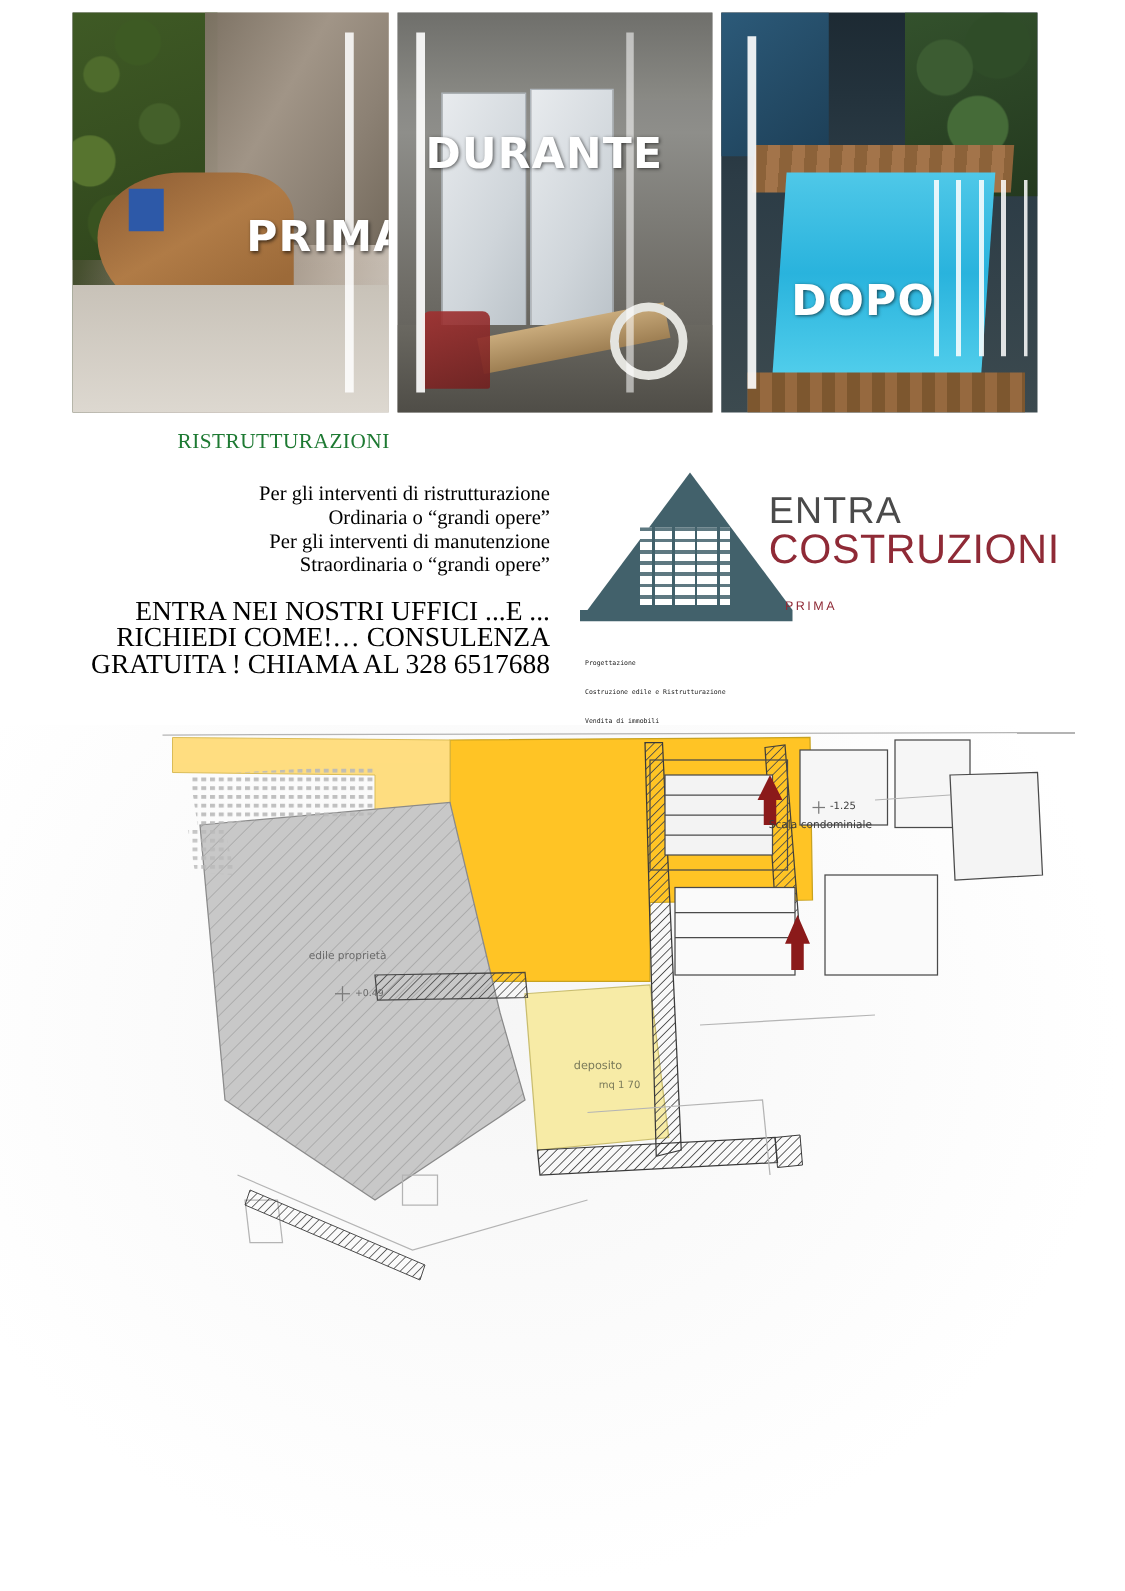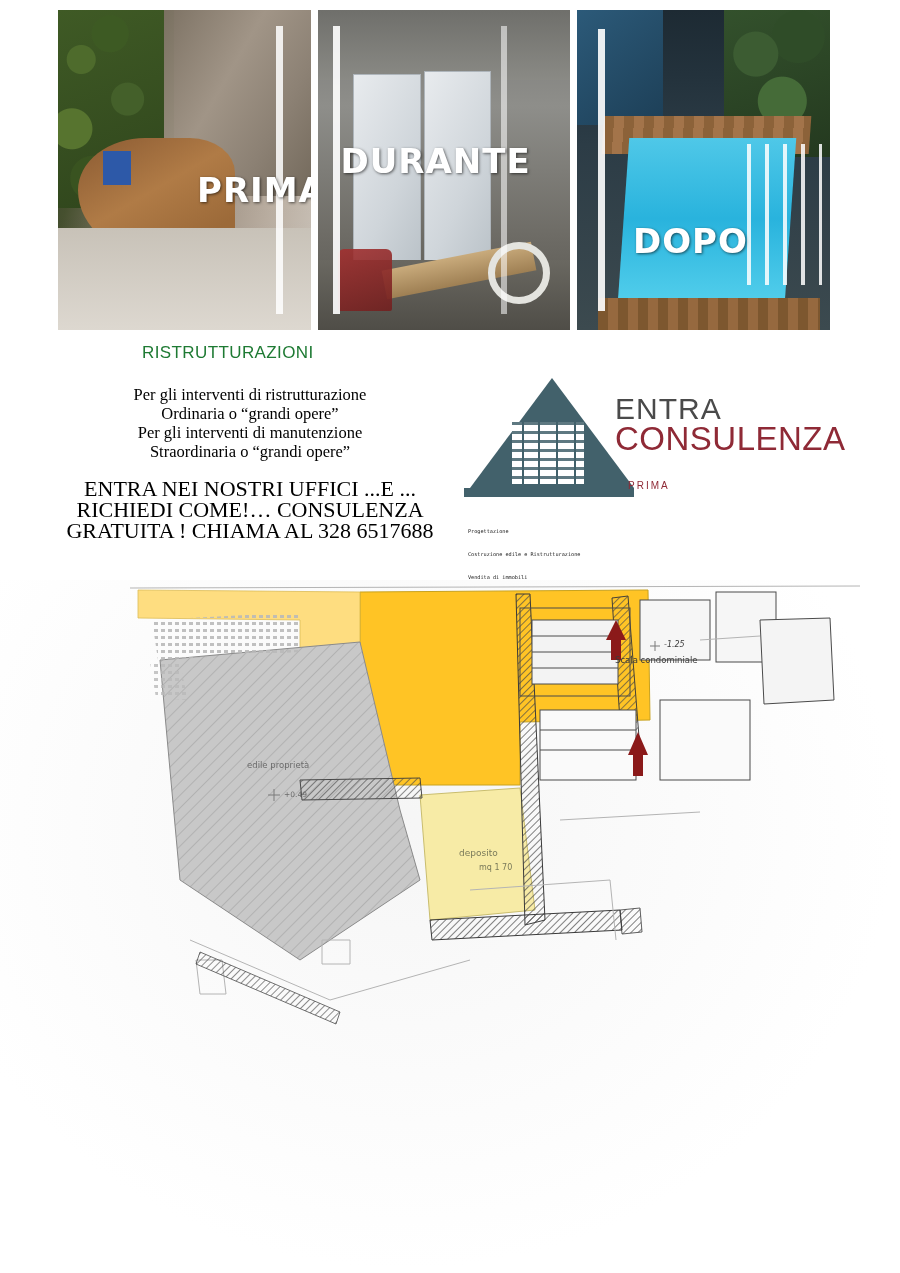--- a/index.html
+++ b/index.html
@@ -116,21 +116,21 @@
     border: 7px solid #e4e4df; border-radius: 50%;
   }
   .photo-durante .stripeL {
     position: absolute; left: 6%; top: 5%; width: 7px; height: 90%;
     background: rgba(255,255,255,.9);
   }
   .photo-durante .stripeR {
     position: absolute; right: 25%; top: 5%; width: 6px; height: 90%;
     background: rgba(255,255,255,.55);
   }
-  .photo-durante .caption { left: 9%; top: 29%; margin-top: 38px; }
+  .photo-durante .caption { left: 9%; top: 29%; }
 
   
   .photo-dopo {
     background: linear-gradient(to bottom, #1d2a33 0%, #23323c 20%, #2c3c46 42%, #3c4a4f 100%);
   }
   .photo-dopo .hedge {
     position: absolute; right: 0; top: 0; width: 42%; height: 46%;
     background:
       radial-gradient(circle at 30% 30%, #3c5c32 0 22px, transparent 23px),
       radial-gradient(circle at 70% 18%, #2f4c28 0 26px, transparent 27px),
@@ -164,30 +164,30 @@
     background: rgba(255,255,255,.9);
   }
   .photo-dopo .caption { left: 22%; top: 66%; }
 
   
   .section-title {
     position: absolute;
     left: 142px;
     top: 343px;
     color: #1e7a33;
-    font-family: Liberation Sans, sans-serif;
+    font-family: Liberation Serif, serif;
     font-size: 17px;
     letter-spacing: .4px;
   }
   .promo {
     position: absolute;
     left: 60px;
     top: 385px;
     width: 380px;
-    text-align: center;
+    text-align: right;
     font-size: 16.5px;
     line-height: 19px;
     color: #000;
   }
   .promo .para2 { margin-top: 17px; font-size: 22px; line-height: 21px; }
 
   
   .logo-wrap {
     position: absolute;
     left: 440px;
@@ -339,21 +339,21 @@
     <div>GRATUITA ! CHIAMA  AL 328 6517688</div>
   </div>
 </div>
 
 <div class="logo-wrap">
   <div class="tri"></div>
   <div class="tri-inner"></div>
   <div class="tri-win"></div>
   <div class="tri-base"></div>
   <div class="logo-greco">ENTRA</div>
-  <div class="logo-costr">CONSULENZA</div>
+  <div class="logo-costr">COSTRUZIONI</div>
   <div class="logo-group">PRIMA</div>
 </div>
 
 <div class="fineprint">
   <div>Progettazione</div>
   <div>Costruzione edile e Ristrutturazione</div>
   <div>Vendita di immobili</div>
   <div class="row2">
     <span class="c1">Mutui</span>
     <span class="c2">Studio Tecnico di progettazione associato</span>
@@ -447,14 +447,14 @@
       <line x1="650" y1="66" x2="660" y2="66"></line>
       <line x1="655" y1="61" x2="655" y2="71"></line>
     </g>
   </svg>
 
   <div class="plan-label lbl-altra" style="top:180px;left:247px;">edile proprietà</div>
   <div class="plan-label lbl-quota1" style="top:210px;left:284px;">+0.49</div>
   <div class="plan-label lbl-deposito" style="top:268px;left:459px;">deposito</div>
   <div class="plan-label lbl-mq" style="top:283px;left:459px;">mq 1 70</div>
   <div class="plan-label lbl-scala" style="top:75px;left:615px;">Scala condominiale</div>
-  <div class="plan-label lbl-quota2" style="top:60px;left:664px;font-style:italic;">-1.25</div>
+  <div class="plan-label lbl-quota2" style="top:60px;left:664px;">-1.25</div>
 </div>
 
 </body></html>

